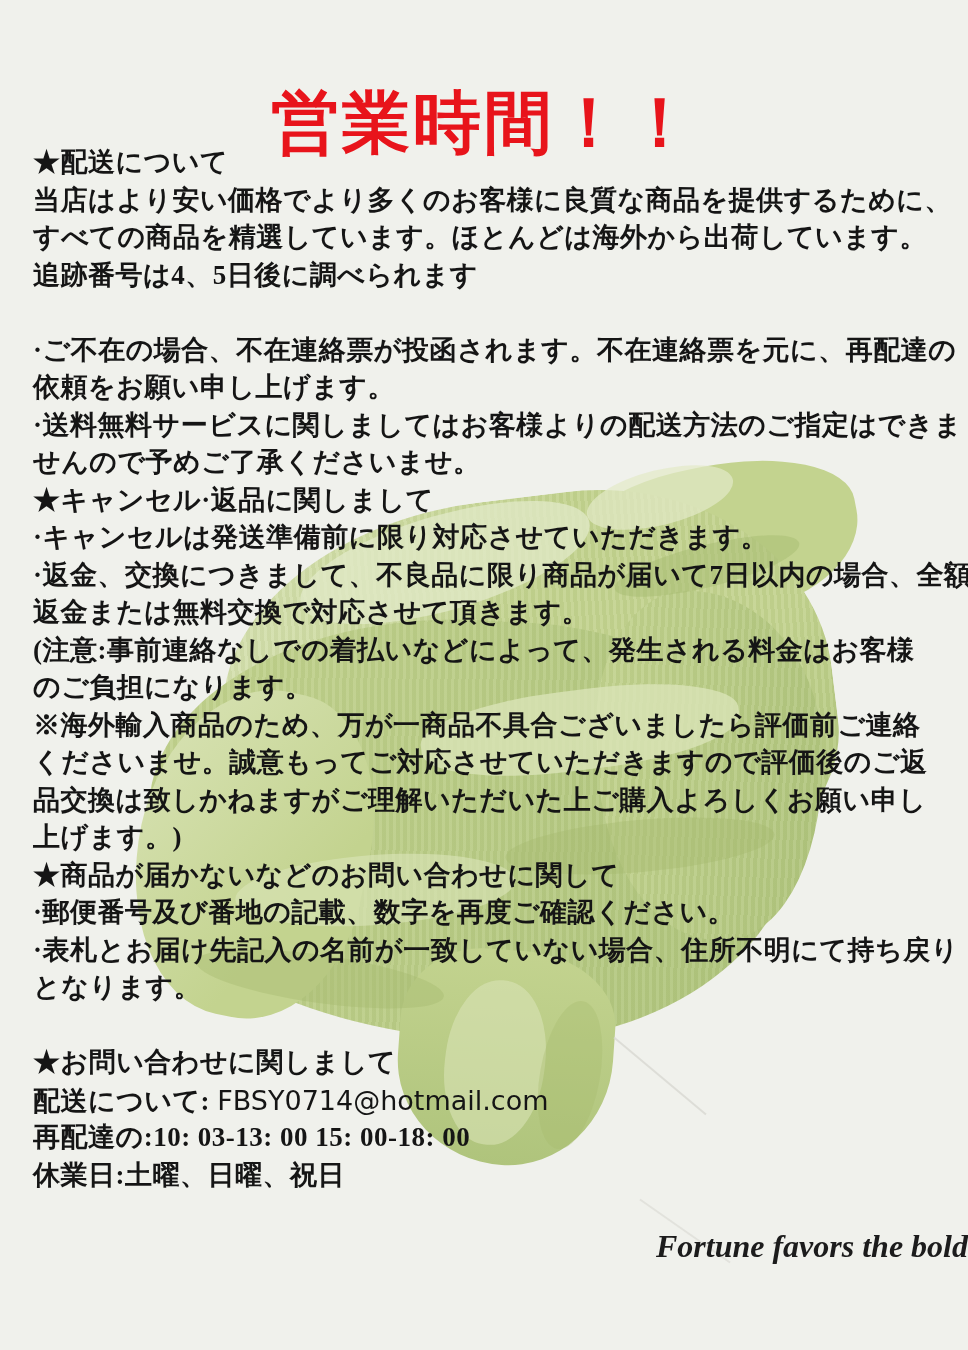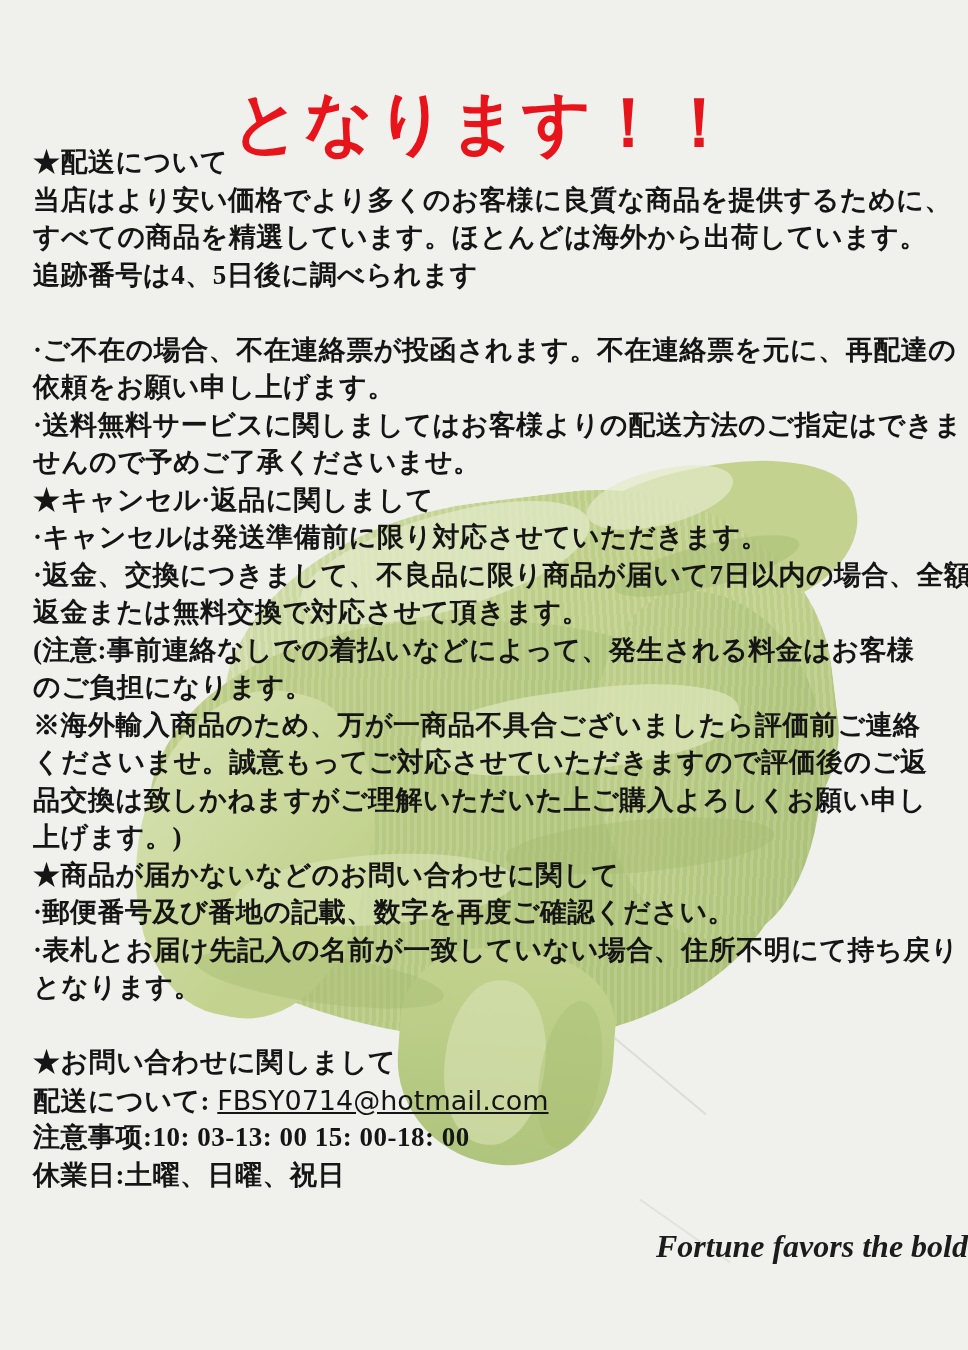--- a/index.html
+++ b/index.html
@@ -78,21 +78,21 @@
     color:var(--accent-red,#e8141b);
   }
   #body-text{
     position:absolute;left:33px;top:144px;z-index:3;
     font-size:27px;letter-spacing:.5px;
     font-weight:700;color:var(--text,#151515);
   }
   .line{height:37.5px;line-height:37.5px;white-space:nowrap;}
   .email-value{
     font-family:"DejaVu Sans","Liberation Sans",sans-serif;
-    font-weight:400;letter-spacing:0;text-decoration:underline;
+    font-weight:400;letter-spacing:0;
   }
   #footer-quote{
     position:absolute;left:0;top:1218px;width:100%;
     text-align:right;z-index:3;
     font-family:"Liberation Serif","DejaVu Serif",serif;
     font-style:italic;font-weight:700;font-size:32px;line-height:56px;
     color:#1c1c1c;
   }
 </style>
 </head>
@@ -113,21 +113,21 @@
     <div class="hl4"></div>
     <div class="hl5"></div>
     <div class="dk1"></div>
     <div class="dk2"></div>
     <div class="dk3"></div>
     <div class="dk4"></div>
     <div class="crease1"></div>
     <div class="crease2"></div>
   </div>
 
-  <h1 id="page-title">となります！！</h1>
+  <h1 id="page-title">営業時間！！</h1>
 
   <div id="body-text">
     <div id="lines-host">
         <div class="line">★配送について</div>
         <div class="line">当店はより安い価格でより多くのお客様に良質な商品を提供するために、</div>
         <div class="line">すべての商品を精選しています。ほとんどは海外から出荷しています。</div>
         <div class="line">追跡番号は4、5日後に調べられます</div>
         <div class="line"></div>
         <div class="line">·ご不在の場合、不在連絡票が投函されます。不在連絡票を元に、再配達の</div>
         <div class="line">依頼をお願い申し上げます。</div>
@@ -144,19 +144,19 @@
         <div class="line">品交換は致しかねますがご理解いただいた上ご購入よろしくお願い申し</div>
         <div class="line">上げます。)</div>
         <div class="line">★商品が届かないなどのお問い合わせに関して</div>
         <div class="line">·郵便番号及び番地の記載、数字を再度ご確認ください。</div>
         <div class="line">·表札とお届け先記入の名前が一致していない場合、住所不明にて持ち戻り</div>
         <div class="line">となります。</div>
         <div class="line"></div>
         <div class="line">★お問い合わせに関しまして</div>
       </div>
     <div class="line"><span>配送について: </span><span class="email-value">FBSY0714@hotmail.com</span></div>
-    <div class="line"><span>注意事项:</span><span>10: 03-13: 00 15: 00-18: 00</span></div>
+    <div class="line"><span>再配達の:</span><span>10: 03-13: 00 15: 00-18: 00</span></div>
     <div class="line"><span>休業日:</span><span>土曜、日曜、祝日</span></div>
   </div>
 
   <div id="footer-quote">Fortune favors the bold</div>
 
 </div>
 
 </body></html>

